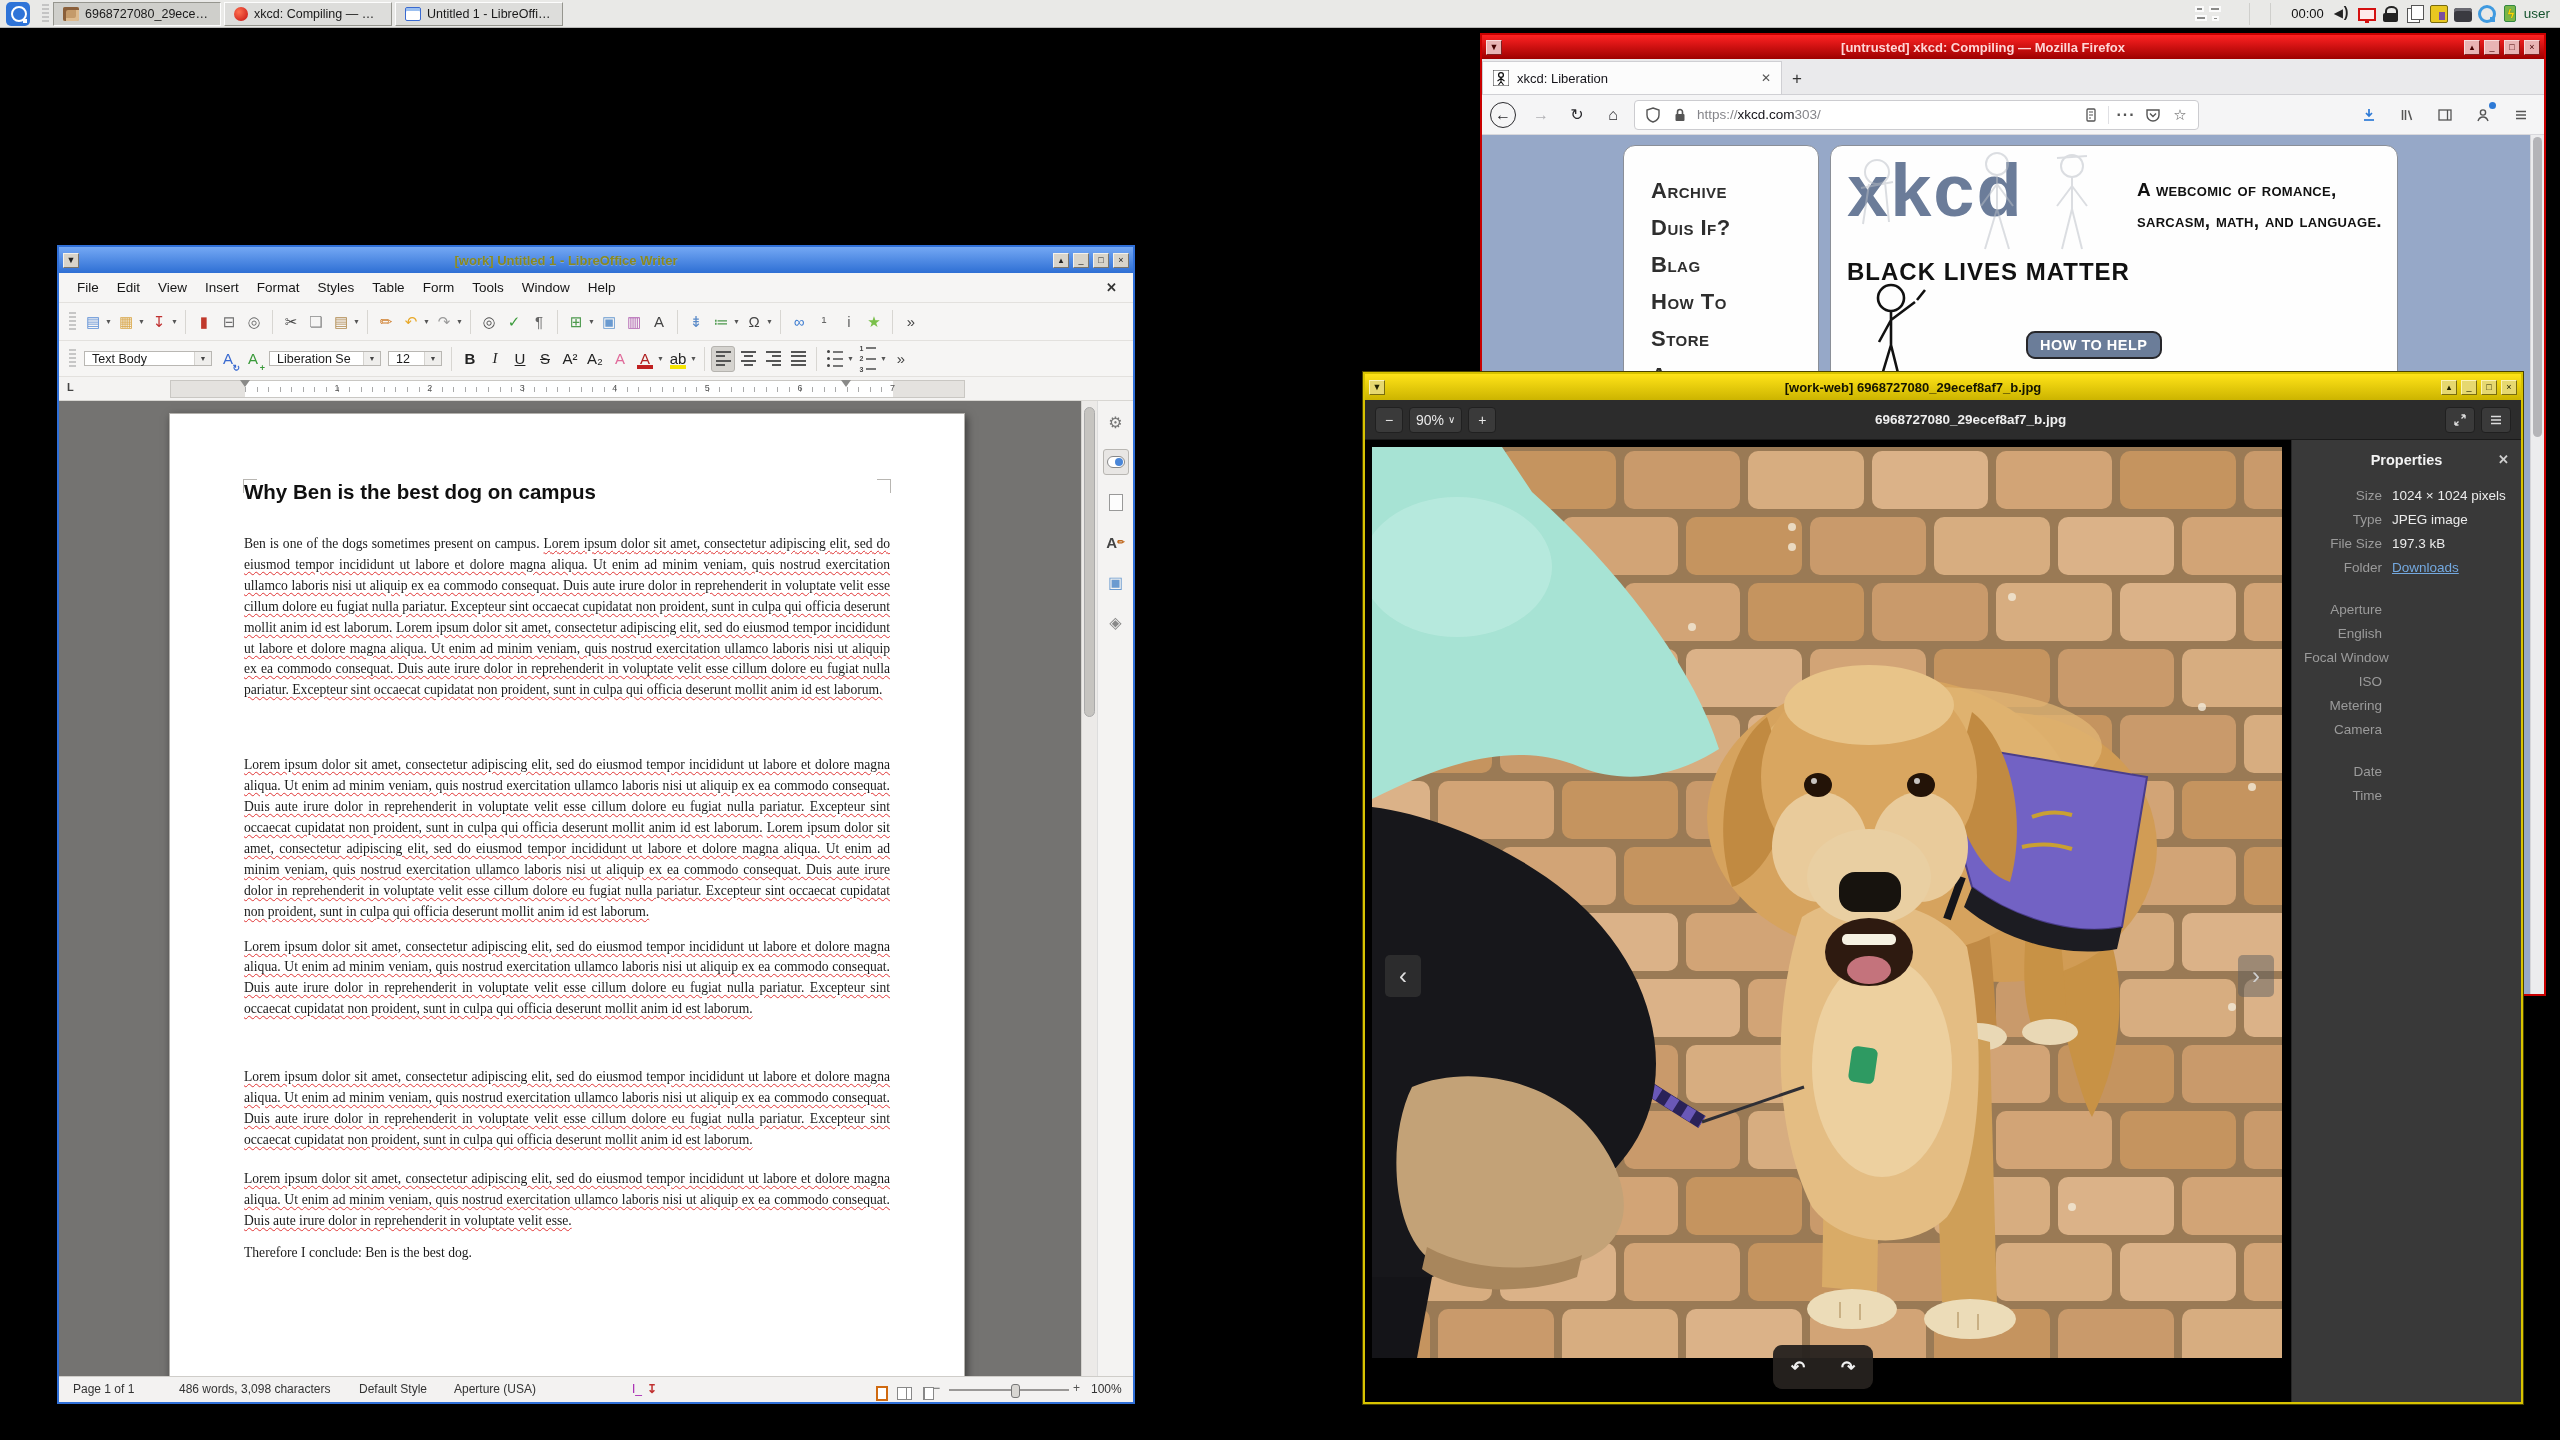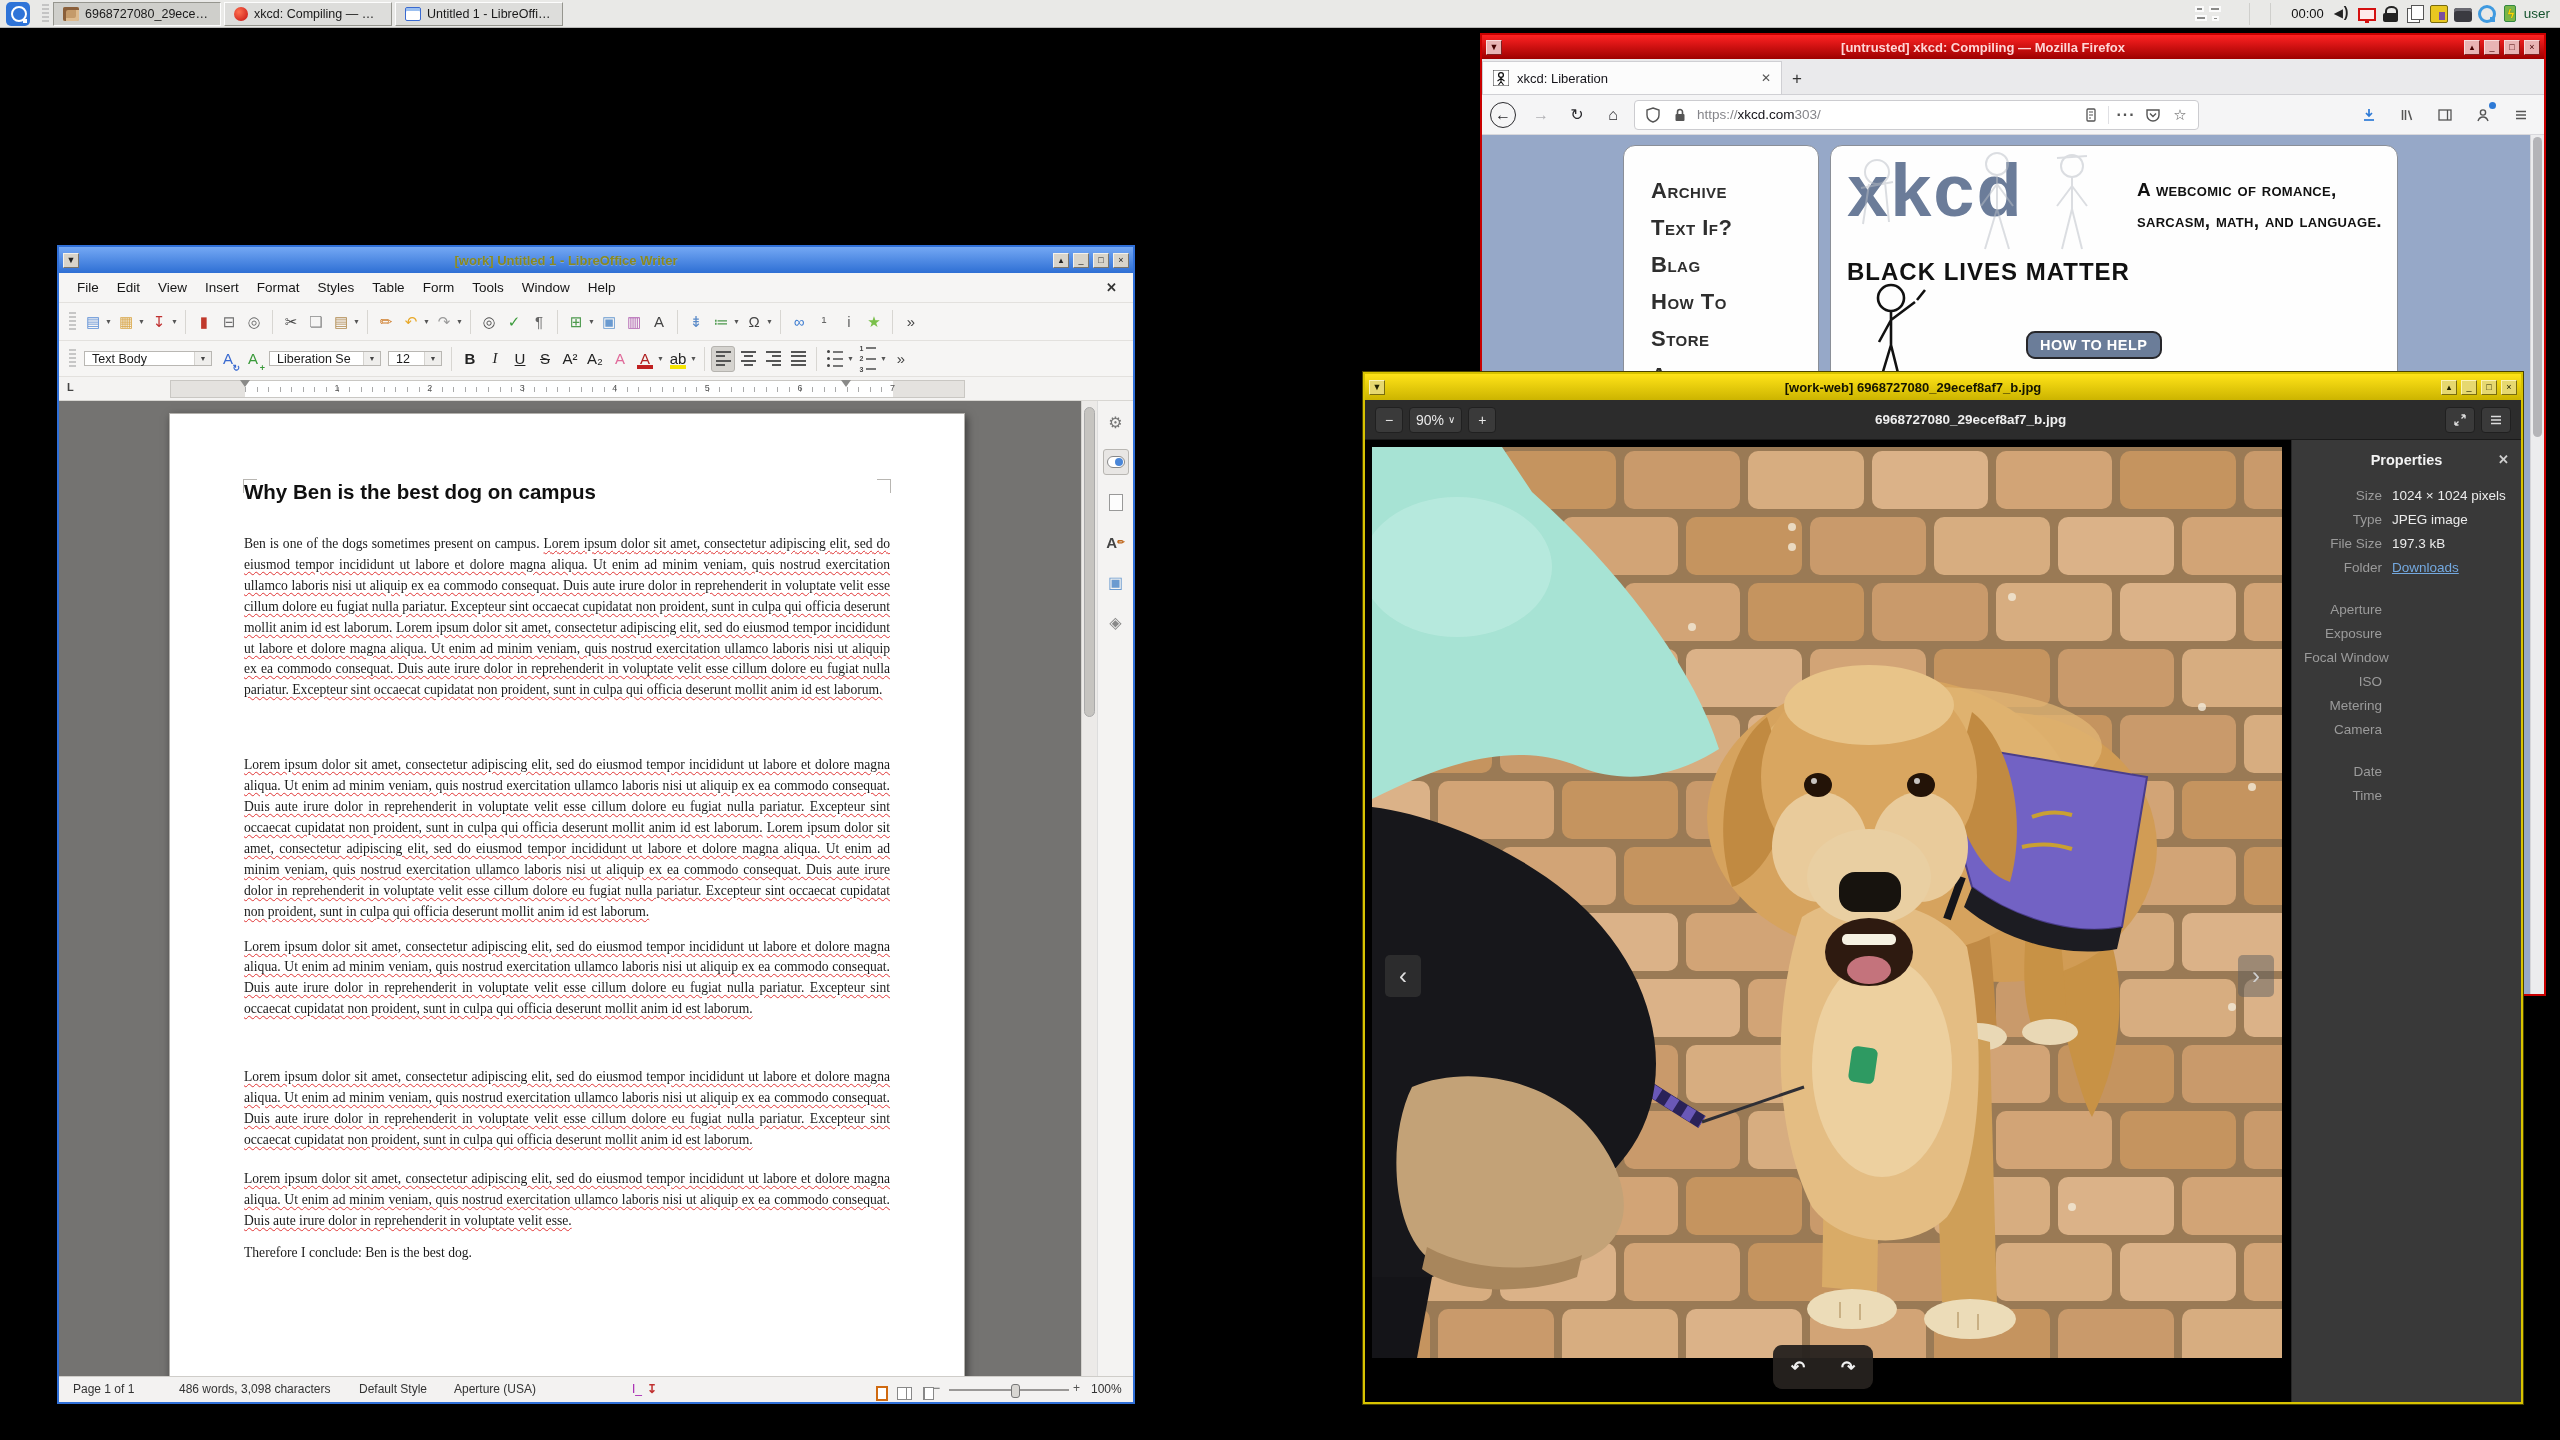--- a/index.html
+++ b/index.html
@@ -523,21 +523,21 @@
       <span class="nbtn svg16">
           <svg viewBox="0 0 16 16">
             <path d="M3 4.5h10M3 8h10M3 11.5h10" stroke="#555" stroke-width="1.6"></path>
           </svg>
         </span>
     </div>
   </div>
   <div id="ffcontent">
     <div class="xbox" id="xnav">
         <div class="xlink">Archive</div>
-        <div class="xlink">Text If?</div>
+        <div class="xlink">Duis If?</div>
         <div class="xlink">Blag</div>
         <div class="xlink">How To</div>
         <div class="xlink">Store</div>
         <div class="xlink">About</div>
         <div class="xlink">Feed • Email</div>
         <div class="xlink">TW • FB • IG</div>
       </div>
     <div class="xbox" id="xmain">
       <div id="xtag">
         <div>A webcomic of romance,</div>
@@ -820,21 +820,21 @@
           <div class="prow">
             <span class="pl">Folder</span>
             <span class="pv link">Downloads</span>
           </div>
           <div class="pgap"></div>
           <div class="prow">
             <span class="pl">Aperture</span>
             <span class="pv"></span>
           </div>
           <div class="prow">
-            <span class="pl">Exposure</span>
+            <span class="pl">English</span>
             <span class="pv"></span>
           </div>
           <div class="prow">
             <span class="pl">Focal Window</span>
             <span class="pv"></span>
           </div>
           <div class="prow">
             <span class="pl">ISO</span>
             <span class="pv"></span>
           </div>

